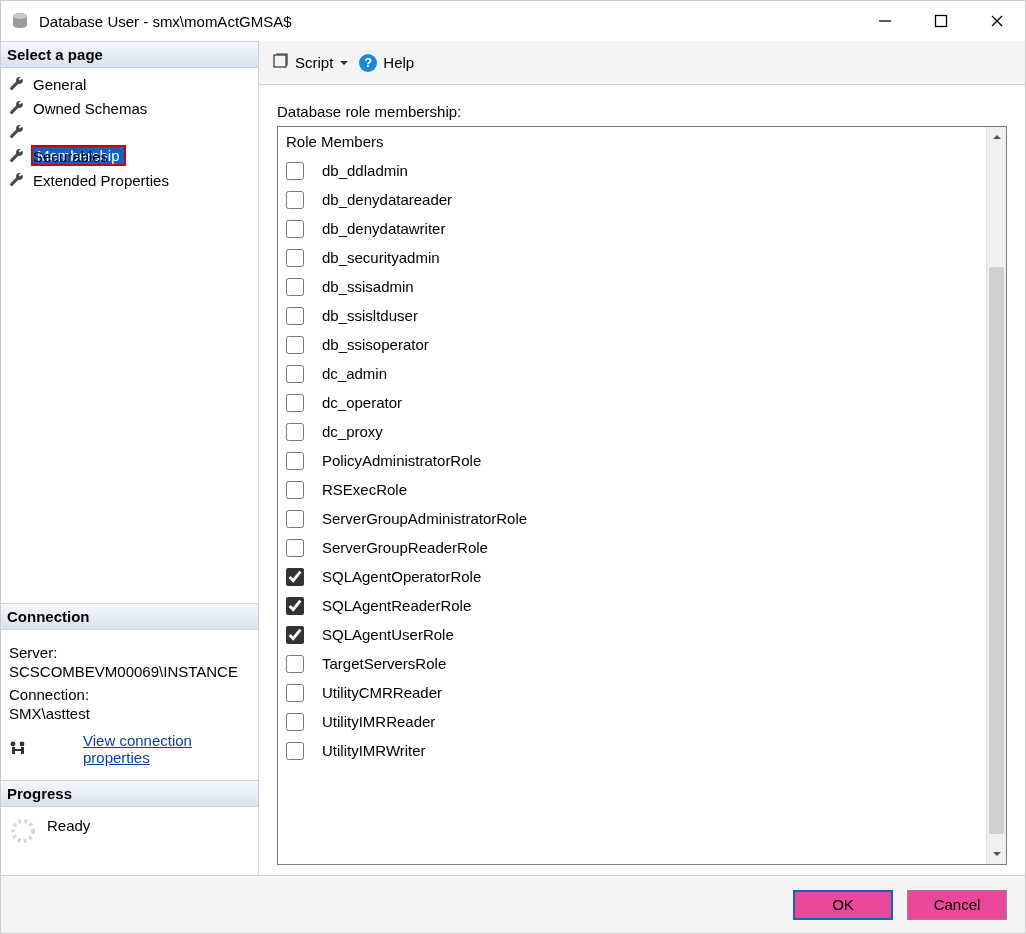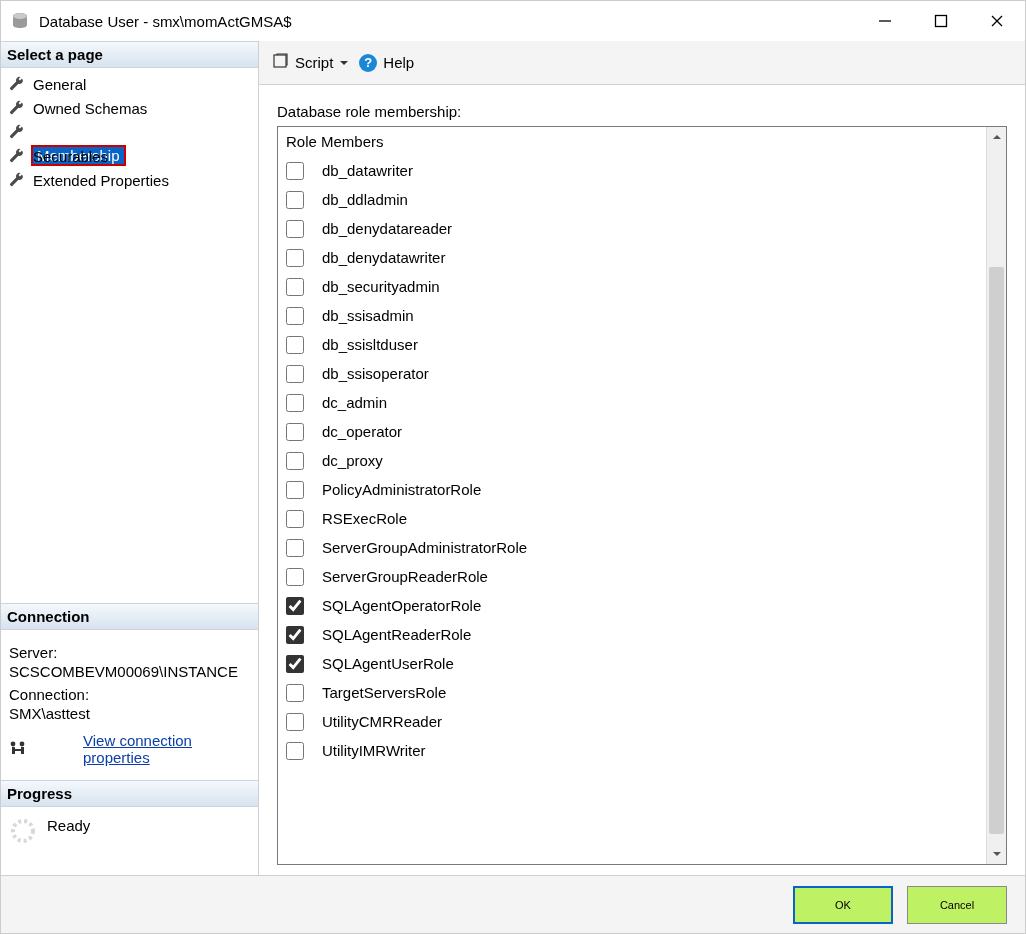--- a/index.html
+++ b/index.html
@@ -44,21 +44,21 @@
   .list-header { padding:2px 8px 6px 8px; font-size:15px; }
   .role-row { display:flex; align-items:center; height:29px; padding:0 8px 0 8px;}
   .role-row input[type=checkbox]{ width:18px; height:18px; margin:0 18px 0 0; accent-color:#333;}
   .role-row .role-label { font-size:15px; }
   .vscroll { width:20px; background:#f0f0f0; display:flex; flex-direction:column; align-items:center; justify-content:space-between; border-left:1px solid #ddd;}
   .vscroll .arrow { width:20px; height:20px; display:flex; align-items:center; justify-content:center;}
   .vscroll .track { flex:1 1 auto; width:100%; position:relative;}
   .vscroll .thumb { position:absolute; left:2px; right:2px; top:120px; bottom:10px; background:#cfcfcf; border-radius:2px;}
   
   .footer { height:58px; border-top:1px solid #d0d0d0; background:#f4f4f4; display:flex; align-items:center; justify-content:flex-end; padding:0 18px; gap:14px;}
-  .btn { min-width:100px; height:38px; border:1px solid #8a8a8a; background:#bef264; font-size:11px; display:flex; align-items:center; justify-content:center;}
+  .btn { min-width:100px; height:30px; border:1px solid #8a8a8a; background:#ec4899; font-size:15px; display:flex; align-items:center; justify-content:center;}
   .btn.primary { border:2px solid #0a64c8; }
 </style>
 </head>
 <body>
 
 <div class="window">
 
   <div class="titlebar">
     <span class="db-icon">
       <svg viewBox="0 0 18 18">
@@ -180,24 +180,20 @@
       </div>
 
       <div class="content">
         <div class="list-caption">Database role membership:</div>
         <div class="list-box">
           <div class="list-inner">
             <div class="list-header">Role Members</div>
             <div id="role-rows">
                 <div class="role-row">
                   <input type="checkbox" style="">
-                  <span class="role-label">db_datawriter</span>
-                </div>
-                <div class="role-row">
-                  <input type="checkbox" style="">
                   <span class="role-label">db_ddladmin</span>
                 </div>
                 <div class="role-row">
                   <input type="checkbox" style="">
                   <span class="role-label">db_denydatareader</span>
                 </div>
                 <div class="role-row">
                   <input type="checkbox" style="">
                   <span class="role-label">db_denydatawriter</span>
                 </div>
@@ -257,20 +253,24 @@
                   <input type="checkbox" checked="" style="">
                   <span class="role-label">SQLAgentUserRole</span>
                 </div>
                 <div class="role-row">
                   <input type="checkbox" style="">
                   <span class="role-label">TargetServersRole</span>
                 </div>
                 <div class="role-row">
                   <input type="checkbox" style="">
                   <span class="role-label">UtilityCMRReader</span>
+                </div>
+                <div class="role-row">
+                  <input type="checkbox" style="">
+                  <span class="role-label">UtilityIMRReader</span>
                 </div>
                 <div class="role-row">
                   <input type="checkbox" style="">
                   <span class="role-label">UtilityIMRWriter</span>
                 </div>
               </div>
           </div>
           <div class="vscroll">
             <div class="arrow">
                 <svg width="10" height="10" viewBox="0 0 10 10">

